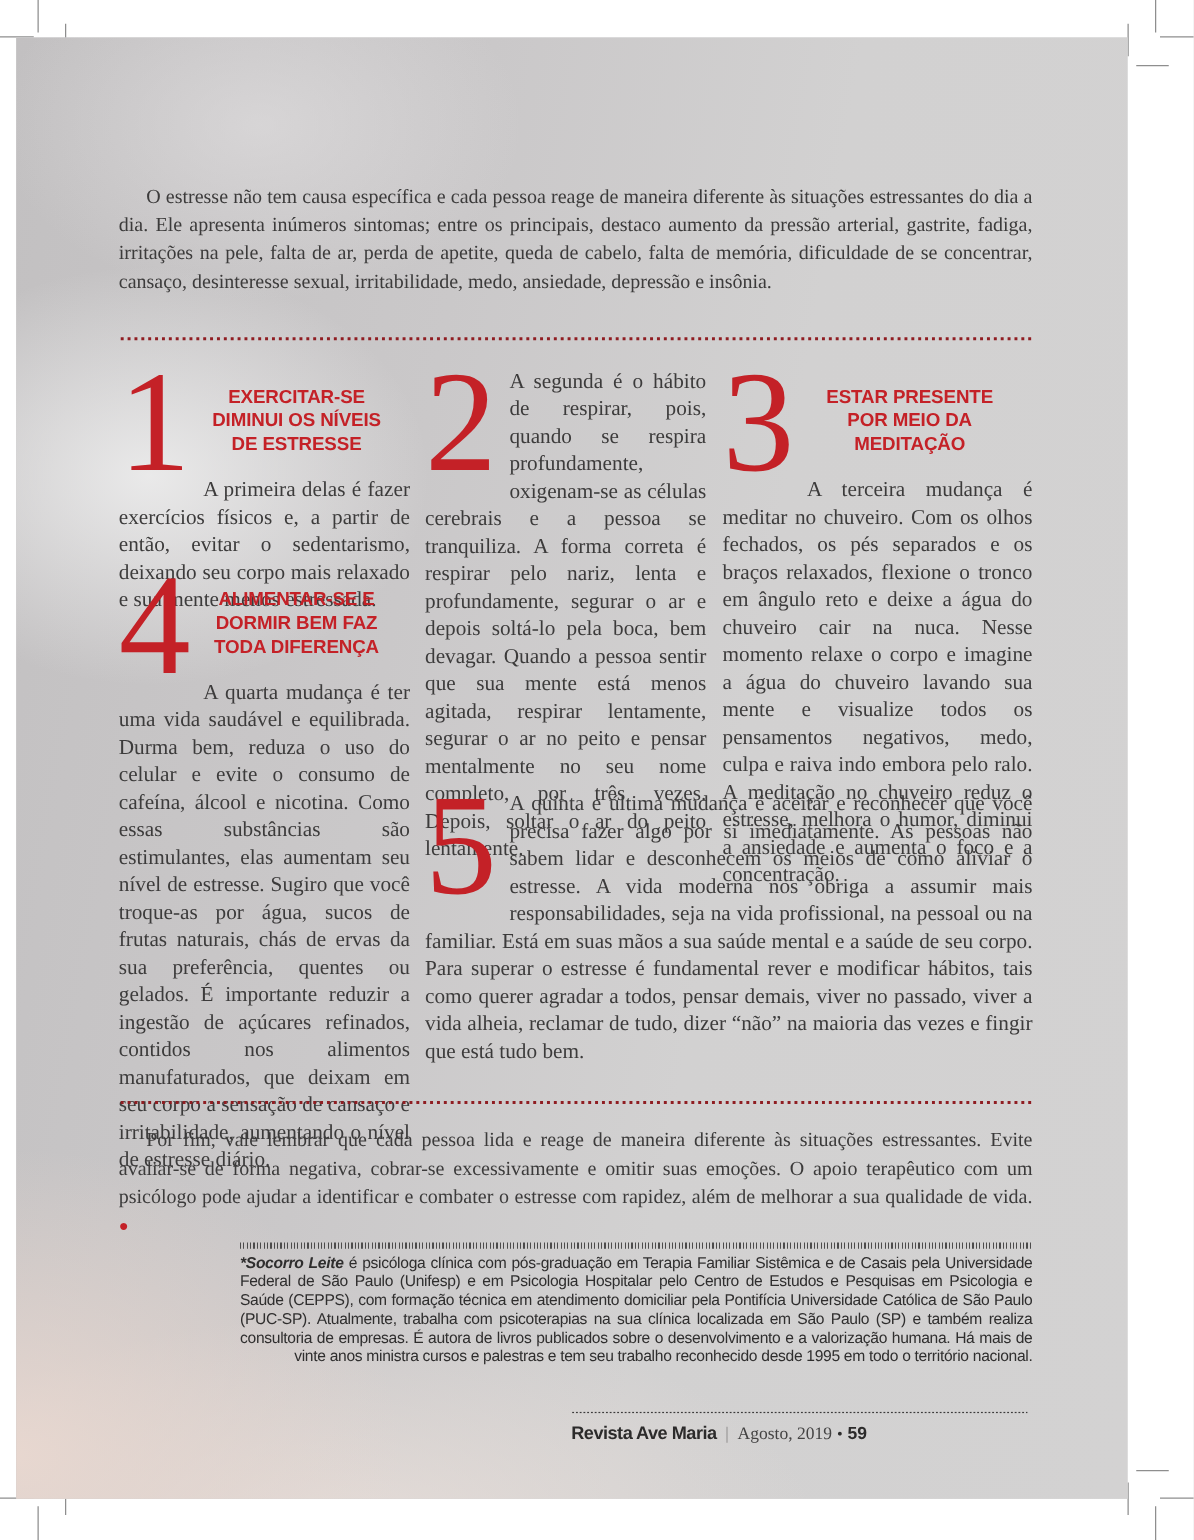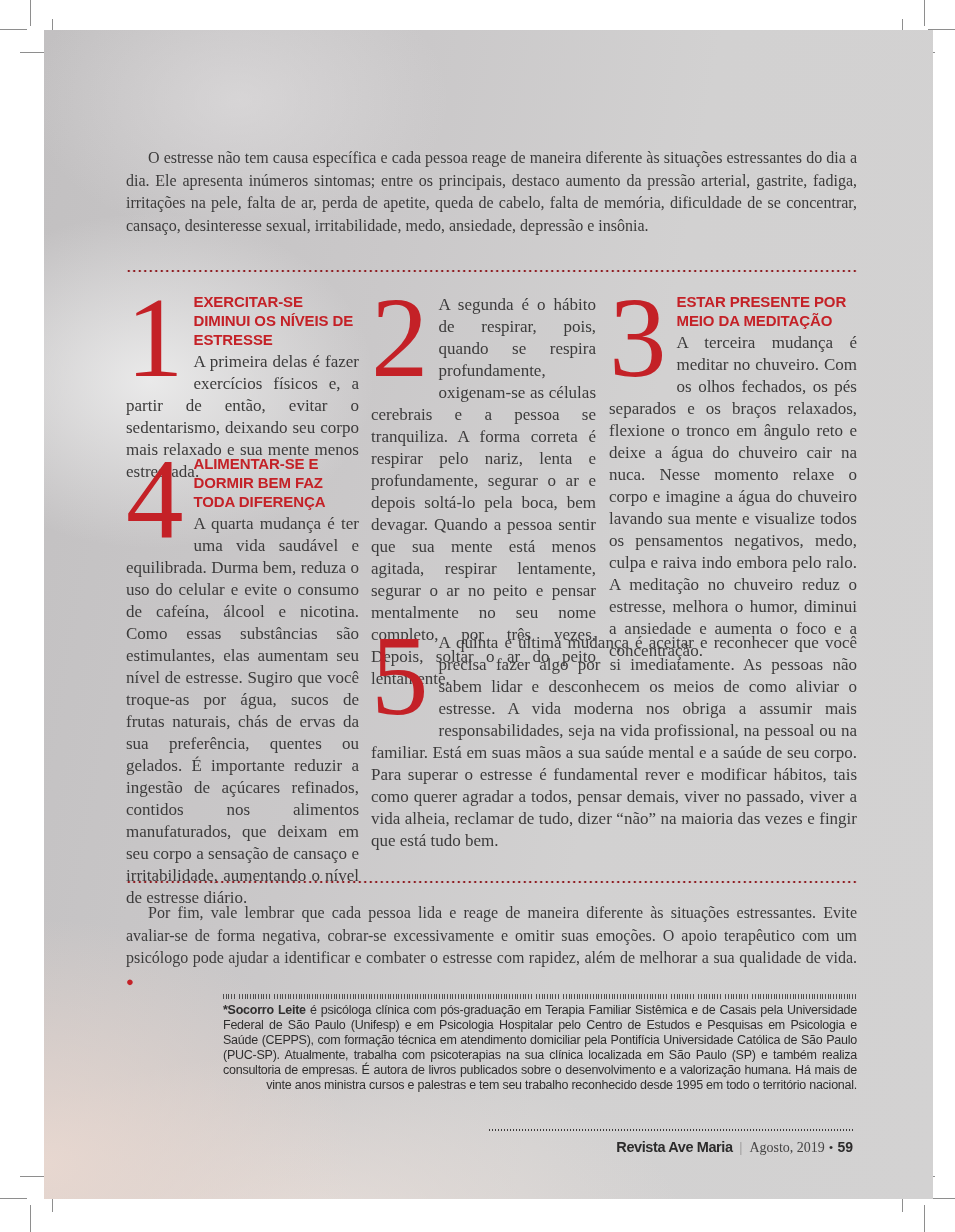--- a/index.html
+++ b/index.html
@@ -3,21 +3,21 @@
 <meta charset="utf-8">
 <style>
   html,body{margin:0;padding:0;}
   body{
     width:955px;height:1232px;position:relative;background:#ffffff;
     font-family:"Liberation Serif",serif;overflow:hidden;
     -webkit-font-smoothing:antialiased;
   }
   
   .page{
-    position:absolute;left:44px;top:30px;width:889px;height:1169px;
+    position:absolute;left:13px;top:30px;width:889px;height:1169px;
     background-color:#d2d1d1;
     background-image:
       radial-gradient(ellipse 320px 240px at 12% 30%, rgba(240,240,240,0.85), rgba(240,240,240,0) 70%),
       radial-gradient(ellipse 300px 200px at 22% 6%, rgba(226,224,225,0.6), rgba(226,224,225,0) 70%),
       radial-gradient(ellipse 430px 340px at 0% 97%, rgba(233,216,208,0.95), rgba(233,216,208,0) 72%),
       radial-gradient(ellipse 540px 260px at 30% 103%, rgba(236,225,219,0.8), rgba(236,225,219,0) 70%),
       linear-gradient(100deg, #c2c0c1 0%, #cac8c9 35%, #d2d1d1 62%, #d3d2d2 100%);
   }
   
   .cm{position:absolute;background:#8e8e8e;}
@@ -36,50 +36,50 @@
   }
   
   .section{position:absolute;}
   .big-num{
     float:left;
     font-family:"Liberation Serif",serif;font-weight:normal;
     font-size:115px;line-height:88px;height:88px;
     color:#c42127;margin:2px 10px 2px 0;
   }
   .sec-heading{
-    margin:0;font-family:"Liberation Sans",sans-serif;font-weight:bold;
+    margin:16px;font-family:"Liberation Sans",sans-serif;font-weight:bold;
     font-size:15px;line-height:19px;letter-spacing:-0.1px;color:#c42127;
-    text-align:left;
+    text-align:center;
   }
   .sec-body{
     margin:2px 0 0 0;
     font-family:"Liberation Serif",serif;color:#3c3b3b;
     font-size:17px;line-height:22px;text-align:justify;
   }
   
   .end-dot{color:#c42127;font-size:13px;letter-spacing:0;text-indent:0;}
   
   .footnote{
     font-family:"Liberation Sans",sans-serif;color:#2f2e2e;
     font-size:12.5px;line-height:15px;letter-spacing:-0.25px;
     text-align:justify;text-align-last:right;
   }
   .footnote-rule{
     height:5px;margin-bottom:4px;
     background-image:repeating-linear-gradient(90deg,#4c4b4b 0 0.9px, rgba(76,75,75,0) 0.9px 2.7px);
   }
-  .footnote b{font-weight:bold;letter-spacing:-0.25px;}
+  .footnote b{font-weight:bold;letter-spacing:-0.25px;font-style:italic;}
   
   .footer-rule{
     height:2px;
     background-image:radial-gradient(circle,#3c3b3b 0.55px, rgba(60,59,59,0) 0.8px);
     background-size:3px 2px;background-repeat:repeat-x;background-position:0 50%;
   }
   .footer-credit{
-    text-align:right;white-space:nowrap;
+    text-align:left;white-space:nowrap;
   }
   .footer-mag{
     font-family:"Liberation Sans",sans-serif;font-weight:bold;
     font-size:14.5px;letter-spacing:-0.4px;color:#2c2b2b;
   }
   .footer-div{color:#8a8989;font-size:14px;margin:0 7px;font-family:"Liberation Serif",serif;}
   .footer-issue{font-family:"Liberation Serif",serif;font-size:14px;color:#444343;}
   .footer-dot{color:#2c2b2b;font-size:13px;margin:0 4px;}
   .footer-page{
     font-family:"Liberation Sans",sans-serif;font-weight:bold;

